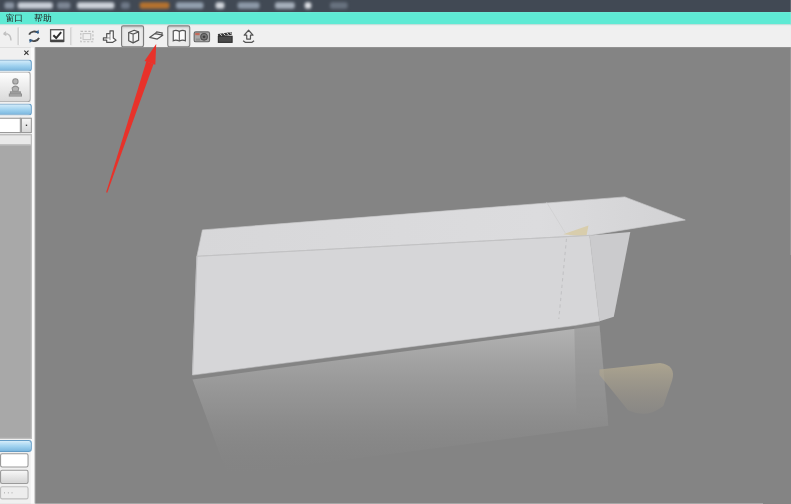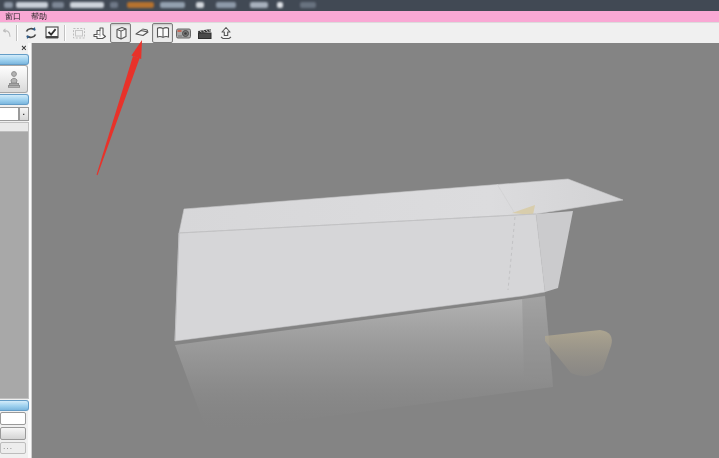--- a/index.html
+++ b/index.html
@@ -5,21 +5,21 @@
   html,body{margin:0;padding:0;}
   body{
     width:719px;height:458px;position:relative;overflow:hidden;
     font-family:"Liberation Sans", sans-serif;
     background:#f0f0f0;
   }
   
   .titlebar{position:absolute;left:0;top:0;width:719px;height:11px;background:#414954;overflow:hidden;}
   .pill{position:absolute;top:2px;height:6px;border-radius:2px;filter:blur(1.3px);}
   
-  .menubar{position:absolute;left:0;top:11px;width:719px;height:11px;background:#f9a8d4;border-bottom:1px solid #dcdcdc;display:flex;align-items:center;}
+  .menubar{position:absolute;left:0;top:11px;width:719px;height:11px;background:#5eead4;border-bottom:1px solid #dcdcdc;display:flex;align-items:center;}
   .menuitem{font-size:8px;color:#222;padding:0 5px;line-height:11px;}
   
   .toolbar{position:absolute;left:0;top:23px;width:719px;height:20px;background:#f0f0f0;border-bottom:1px solid #9a9a9a;display:flex;align-items:center;padding-left:0;}
   .tbtn{width:19px;height:18px;display:flex;align-items:center;justify-content:center;border:1px solid transparent;border-radius:2px;flex:0 0 auto;}
   .tbtn.active{border:1px solid #7d7d7d;background:#ebebeb;box-shadow:inset 0 1px 2px rgba(0,0,0,.18);}
   .tsep{width:1px;height:16px;background:#c2c2c2;border-right:1px solid #fff;margin:0 2px;flex:0 0 auto;}
   .cutoff{width:12px;overflow:hidden;}
   
   .sidepanel{position:absolute;left:0;top:43px;width:32px;height:415px;background:#f0f0f0;}
   .sidepanel .edge{position:absolute;right:0;top:0;width:3px;height:415px;background:#fafafa;border-right:1px solid #cfcfcf;}

